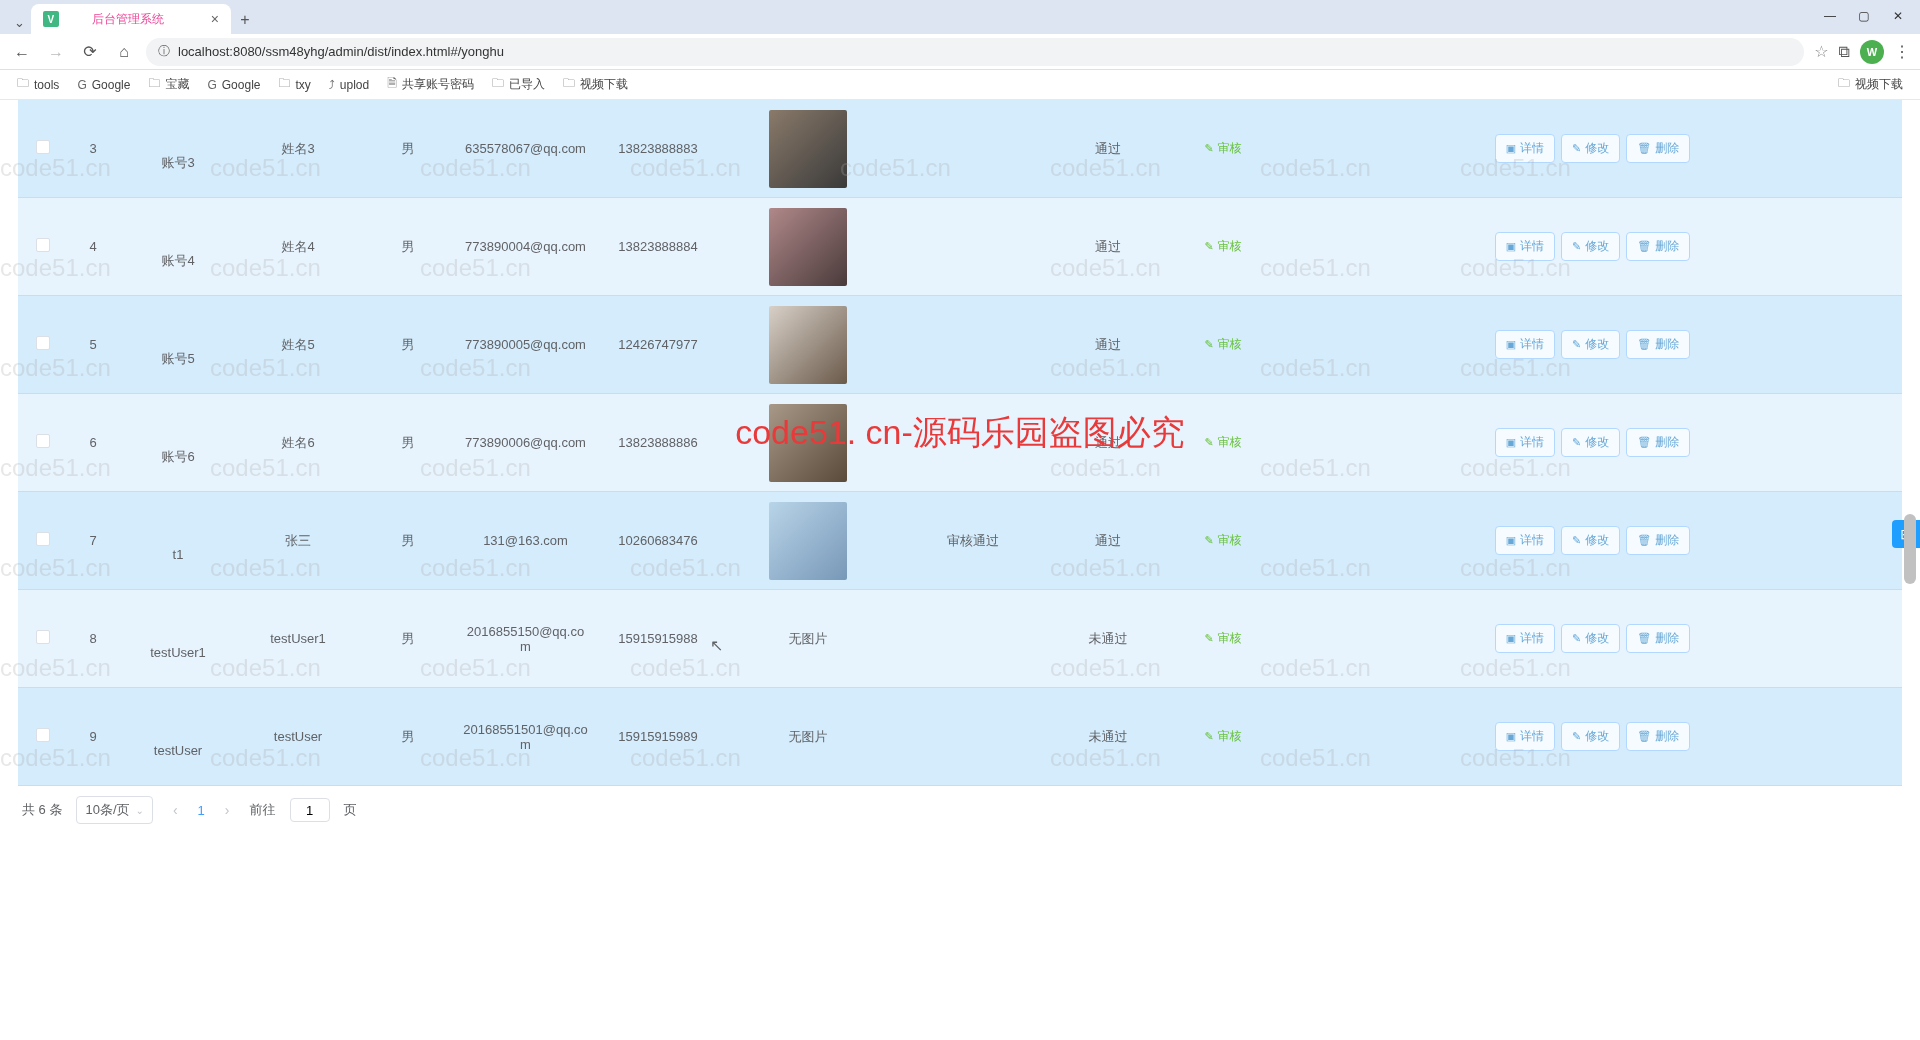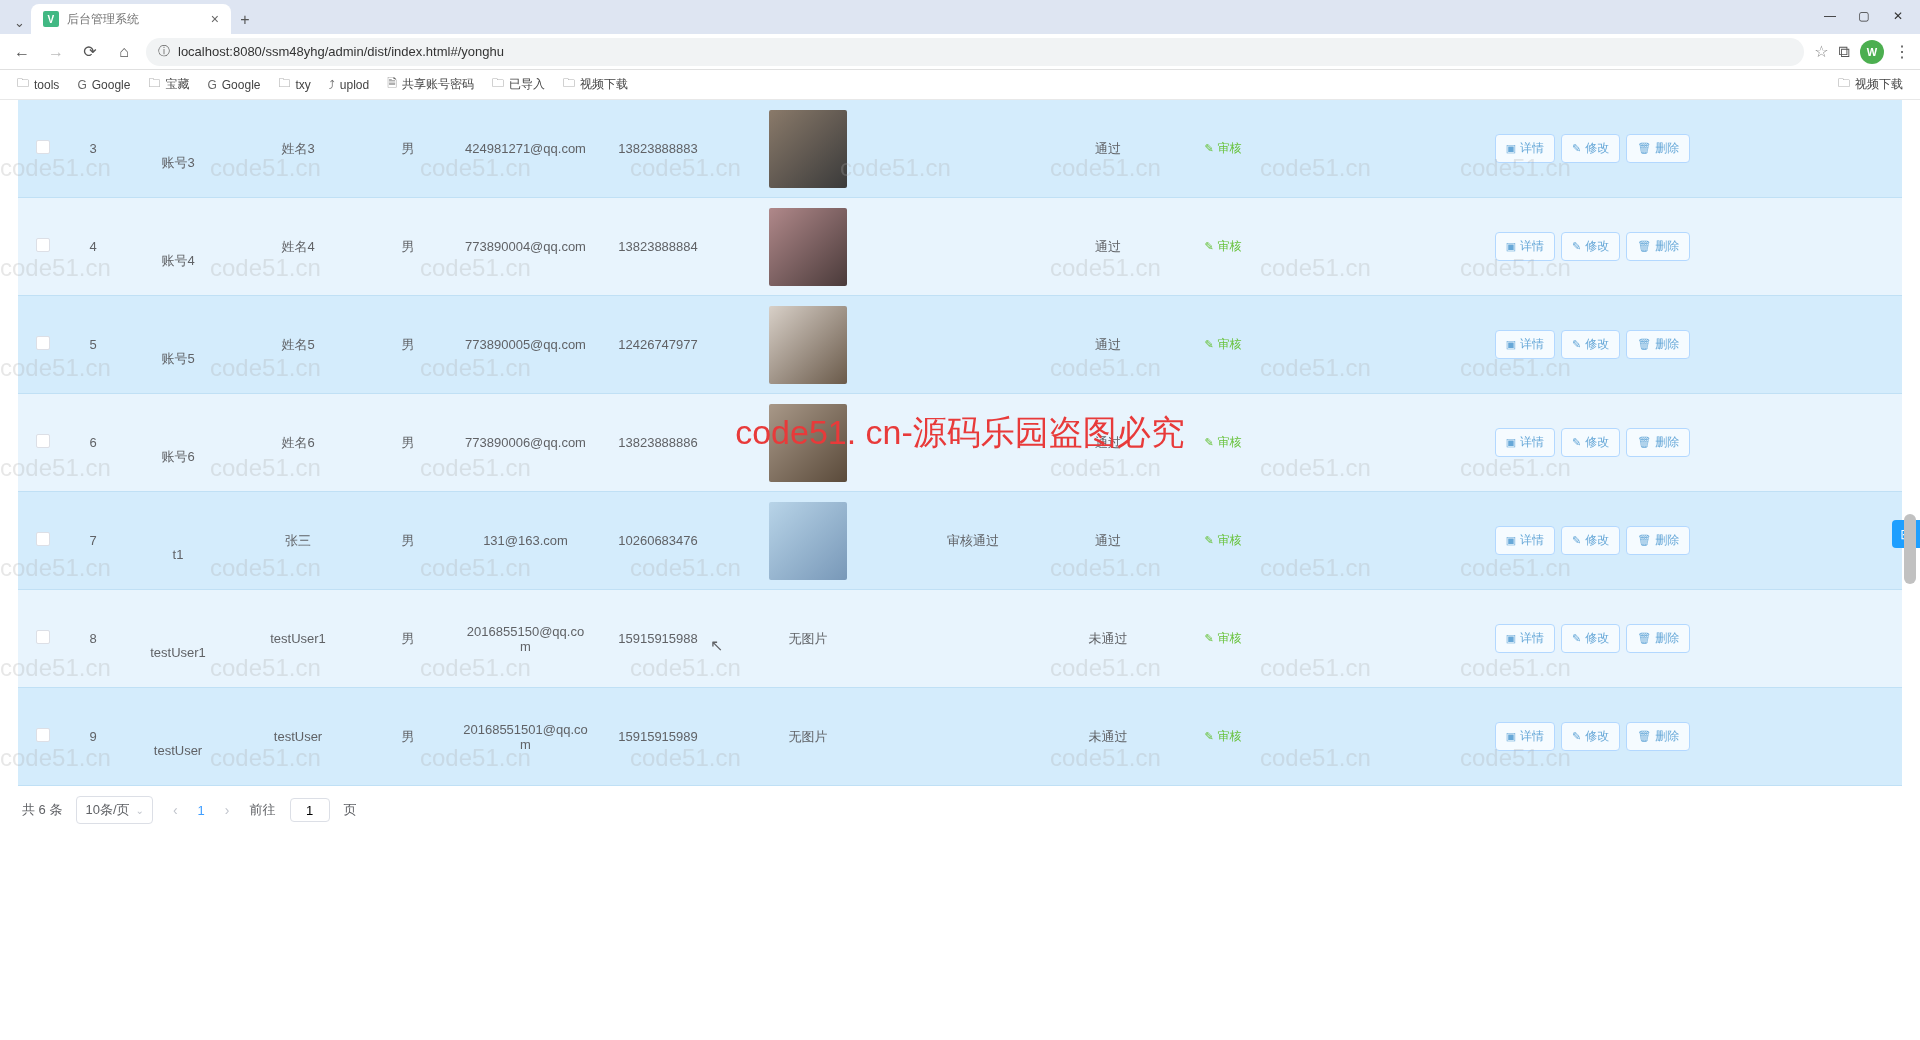--- a/index.html
+++ b/index.html
@@ -3,21 +3,21 @@
   <meta charset="utf-8">
   <style>
     * { box-sizing: border-box; margin: 0; padding: 0; }
     body { font-family: "Microsoft YaHei", Arial, sans-serif; font-size: 13px; background: #fff; color: #606266; position: relative; }
     
     
     .browser-chrome { width: 100%; }
     .tab-bar { height: 34px; background: #dee5f2; display: flex; align-items: flex-end; padding: 0 8px; }
     .tab { background: #fff; border-radius: 8px 8px 0 0; height: 30px; display: flex; align-items: center; padding: 0 12px; gap: 8px; width: 200px; position: relative; }
     .tab-favicon { width: 16px; height: 16px; background: #41b883; border-radius: 2px; display: inline-flex; align-items: center; justify-content: center; color:#fff; font-size:10px; font-weight:bold;}
-    .tab-title { font-size: 12px; color: #737373; flex: 1; white-space: nowrap; overflow: hidden; }
+    .tab-title { font-size: 12px; color: #ec4899; flex: 1; white-space: nowrap; overflow: hidden; margin-left: 25px; }
     .tab-close { font-size: 14px; color: #666; cursor: pointer; }
     .new-tab { width: 28px; height: 28px; display: flex; align-items: center; justify-content: center; font-size: 16px; color: #555; cursor: pointer; }
     .dropdown-indicator { color: #555; padding: 4px 6px; }
     .window-controls { position: absolute; right: 8px; top: 4px; display: flex; gap: 6px; }
     .window-btn { width: 28px; height: 24px; display: flex; align-items: center; justify-content: center; color: #333; font-size: 12px; cursor: pointer; }
     
     .address-bar { height: 36px; background: #fff; border-bottom: 1px solid #e0e0e0; display: flex; align-items: center; padding: 0 10px; gap: 10px; }
     .nav-icon { width: 24px; height: 24px; display: flex; align-items: center; justify-content: center; color: #555; font-size: 16px; cursor: pointer; }
     .url-box { flex: 1; height: 28px; background: #f1f3f4; border-radius: 14px; display: flex; align-items: center; padding: 0 12px; gap: 8px; font-size: 13px; color: #333; }
     .secure-icon { color: #666; font-size: 12px; }
@@ -169,21 +169,21 @@
 
 <div class="content">
   <div class="table-wrapper" id="table-body">
 
   <div class="table-row norm">
     <div class="col col-check"><span class="checkbox"></span></div>
     <div class="col col-idx">3</div>
     <div class="col col-account">账号3</div>
     <div class="col col-name">姓名3</div>
     <div class="col col-gender">男</div>
-    <div class="col col-email">424981271@qq.com</div>
+    <div class="col col-email">635578067@qq.com</div>
     <div class="col col-phone">13823888883</div>
     <div class="col col-avatar">
           <div class="avatar-img p1"></div>
         </div>
     <div class="col col-audit"></div>
     <div class="col col-status">通过</div>
     <div class="col col-review">
       <span class="btn btn-review"><span class="btn-icon">✎</span>审核</span>
     </div>
     <div class="col col-actions">

